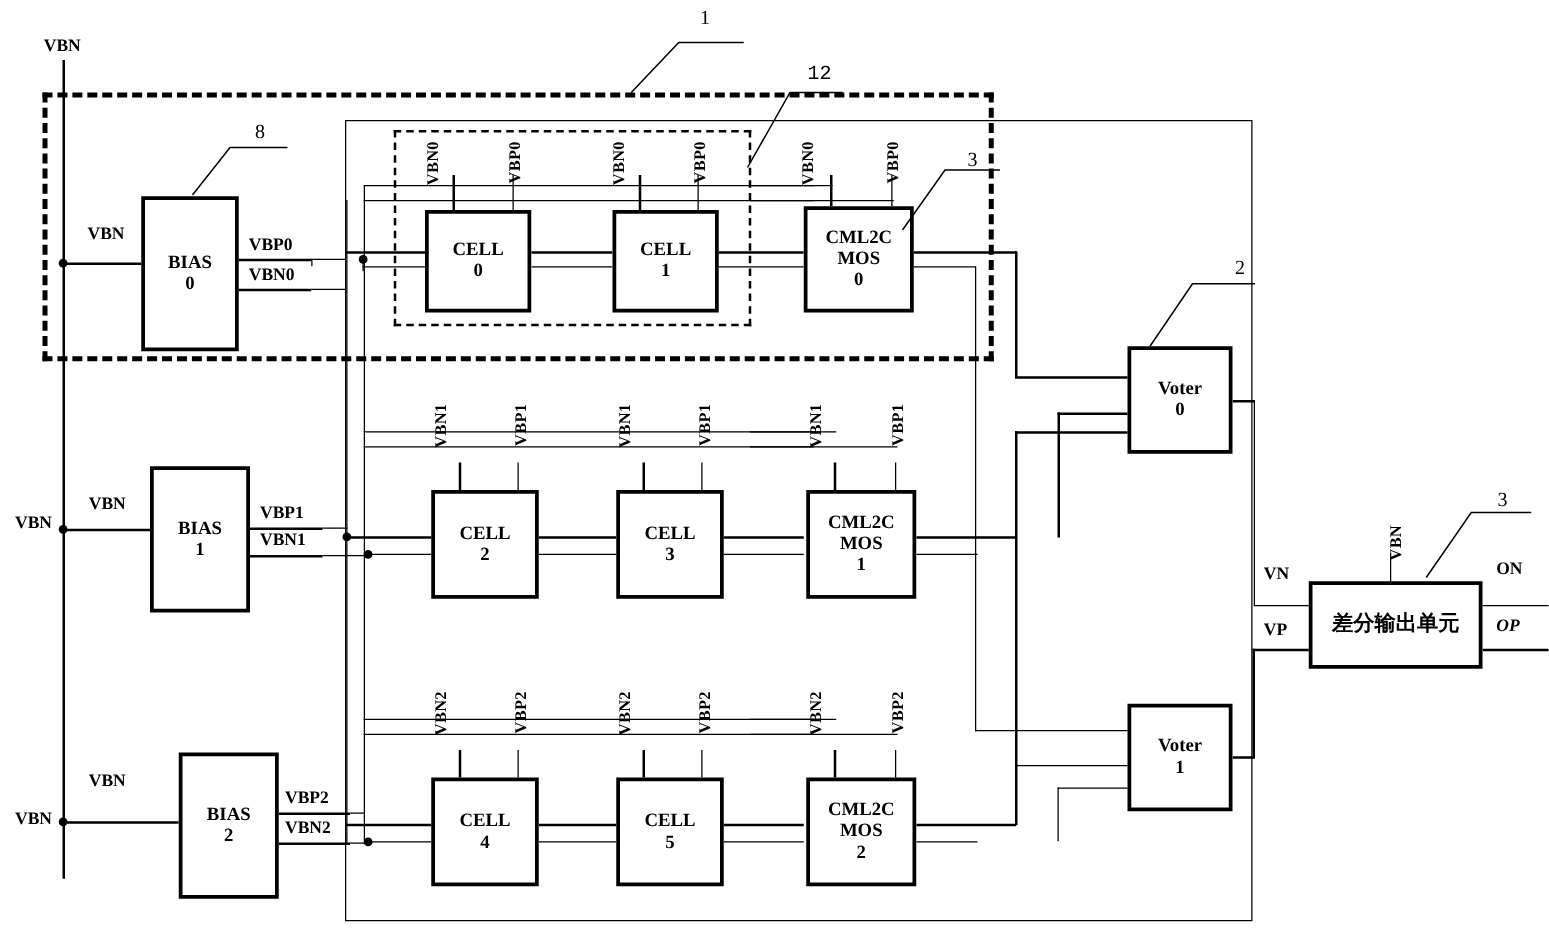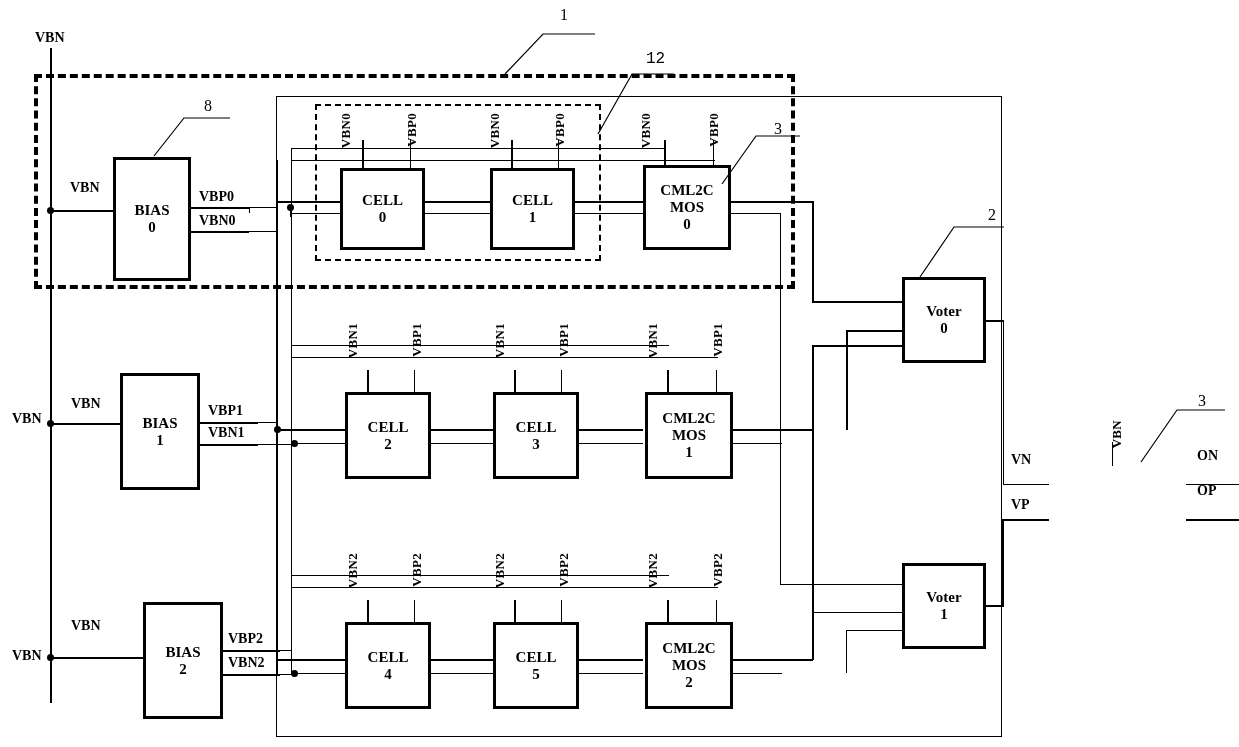--- a/index.html
+++ b/index.html
@@ -295,26 +295,29 @@
   </div>
 
   <div class="wire wh t" style="left:986px;top:320px;width:18px;"></div>
   <div class="wire wv" style="left:1003px;top:320px;height:165px;"></div>
   <div class="wire wh" style="left:1003px;top:484px;width:46px;"></div>
 
   <div class="wire wh t" style="left:986px;top:605px;width:18px;"></div>
   <div class="wire wv t" style="left:1002px;top:519px;height:87px;"></div>
   <div class="wire wh t" style="left:1002px;top:519px;width:47px;"></div>
 
+  <div class="blk cn" style="left:1047px;top:465px;width:139px;height:70px;">
+    <span class="l1">差分输出单元</span>
+  </div>
   <span class="lbl sig" style="left:1011px;top:452px;">VN</span>
   <span class="lbl sig" style="left:1011px;top:497px;">VP</span>
   <span class="lbl vert" style="left:1109px;top:420px;">VBN</span>
   <div class="wire wv" style="left:1112px;top:442px;height:24px;"></div>
   <span class="lbl sig" style="left:1197px;top:448px;">ON</span>
-  <span class="lbl sig" style="left:1197px;top:483px;">OP</span>
+  <span class="lbl sig" style="left:1197px;top:494px;font-style:italic;">OP</span>
   <div class="wire wh" style="left:1186px;top:484px;width:53px;"></div>
   <div class="wire wh t" style="left:1186px;top:519px;width:53px;"></div>
 
   <div class="wire wv" style="left:249px;top:207px;height:6px;"></div>
   <div class="wire wh" style="left:249px;top:207px;width:28px;"></div>
   <div class="wire wh" style="left:249px;top:231px;width:28px;"></div>
 
   <div class="wire wh" style="left:258px;top:422px;width:20px;"></div>
   <div class="wire wh" style="left:258px;top:444px;width:36px;"></div>
 

